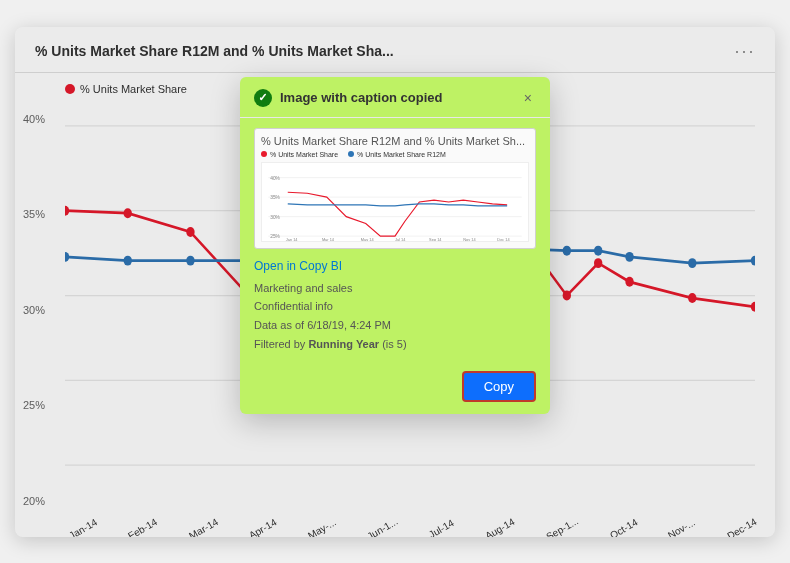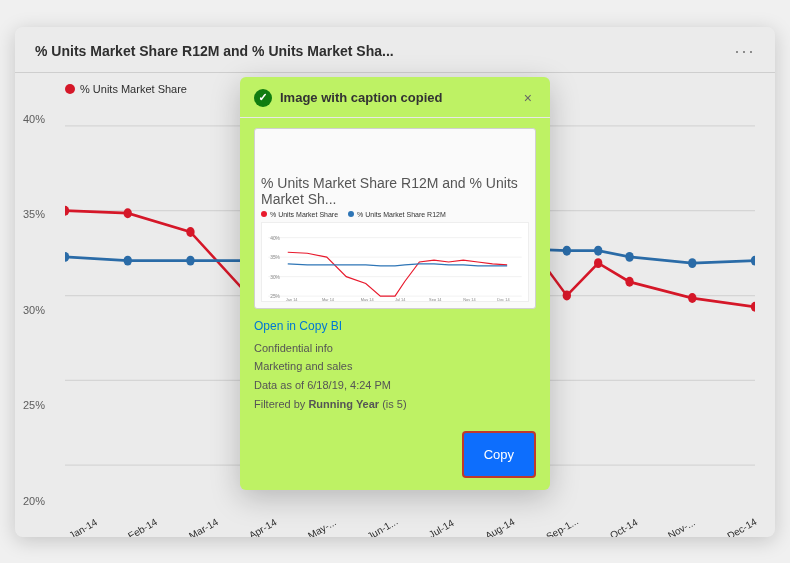--- a/index.html
+++ b/index.html
@@ -189,24 +189,23 @@
 
     .modal-preview {
       border: 1px solid #d0d0d0;
       border-radius: 3px;
       padding: 6px;
       margin-bottom: 10px;
       background: #fafafa;
     }
 
     .preview-title {
-      font-size: 14px;
+      font-size: 11px;
       color: #555;
       margin-bottom: 4px;
-      margin-top: 40px;
     }
 
     .preview-legend {
       display: flex;
       gap: 10px;
       margin-bottom: 4px;
     }
 
     .preview-legend-item {
       display: flex;
@@ -253,21 +252,21 @@
       display: flex;
       justify-content: flex-end;
       padding: 8px 14px 12px 14px;
     }
 
     .copy-button {
       background: #0d6efd;
       color: white;
       border: 2px solid #c0392b;
       border-radius: 4px;
-      padding: 14px 20px;
+      padding: 6px 20px;
       font-size: 13px;
       font-weight: 500;
       cursor: pointer;
       outline: none;
     }
 
     
     .grid-line {
       stroke: #e8e8e8;
       stroke-width: 1;
@@ -410,22 +409,22 @@
               <text x="165" y="80" font-size="4" fill="#888">Sep 14</text>
               <text x="200" y="80" font-size="4" fill="#888">Nov 14</text>
               <text x="235" y="80" font-size="4" fill="#888">Dec 14</text>
             </svg>
           </div>
         </div>
 
         <a class="modal-link">Open in Copy BI</a>
 
         <div class="modal-meta">
+          <div>Marketing and sales</div>
           <div>Confidential info</div>
-          <div>Marketing and sales</div>
           <div>Data as of 6/18/19, 4:24 PM</div>
           <div>
             <span>Filtered by </span><span style="font-weight:bold;">Running Year</span><span> (is 5)</span>
           </div>
         </div>
       </div>
 
       <div class="modal-footer">
         <button class="copy-button">Copy</button>
       </div>

